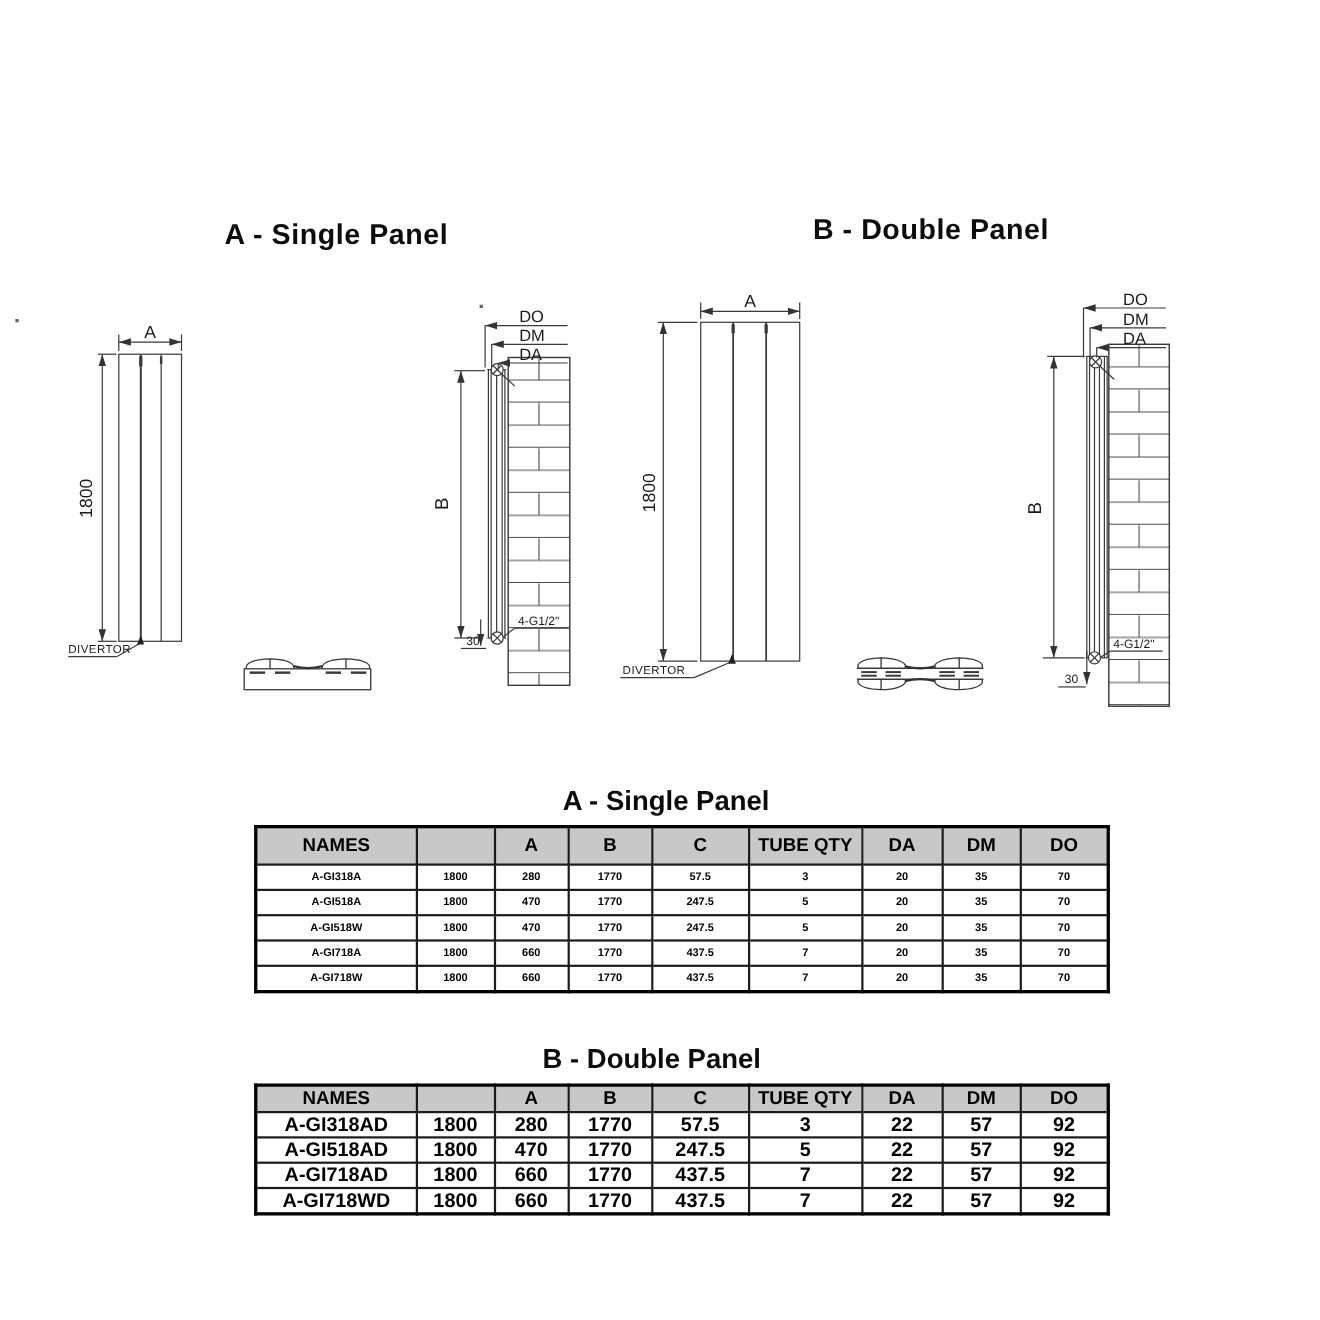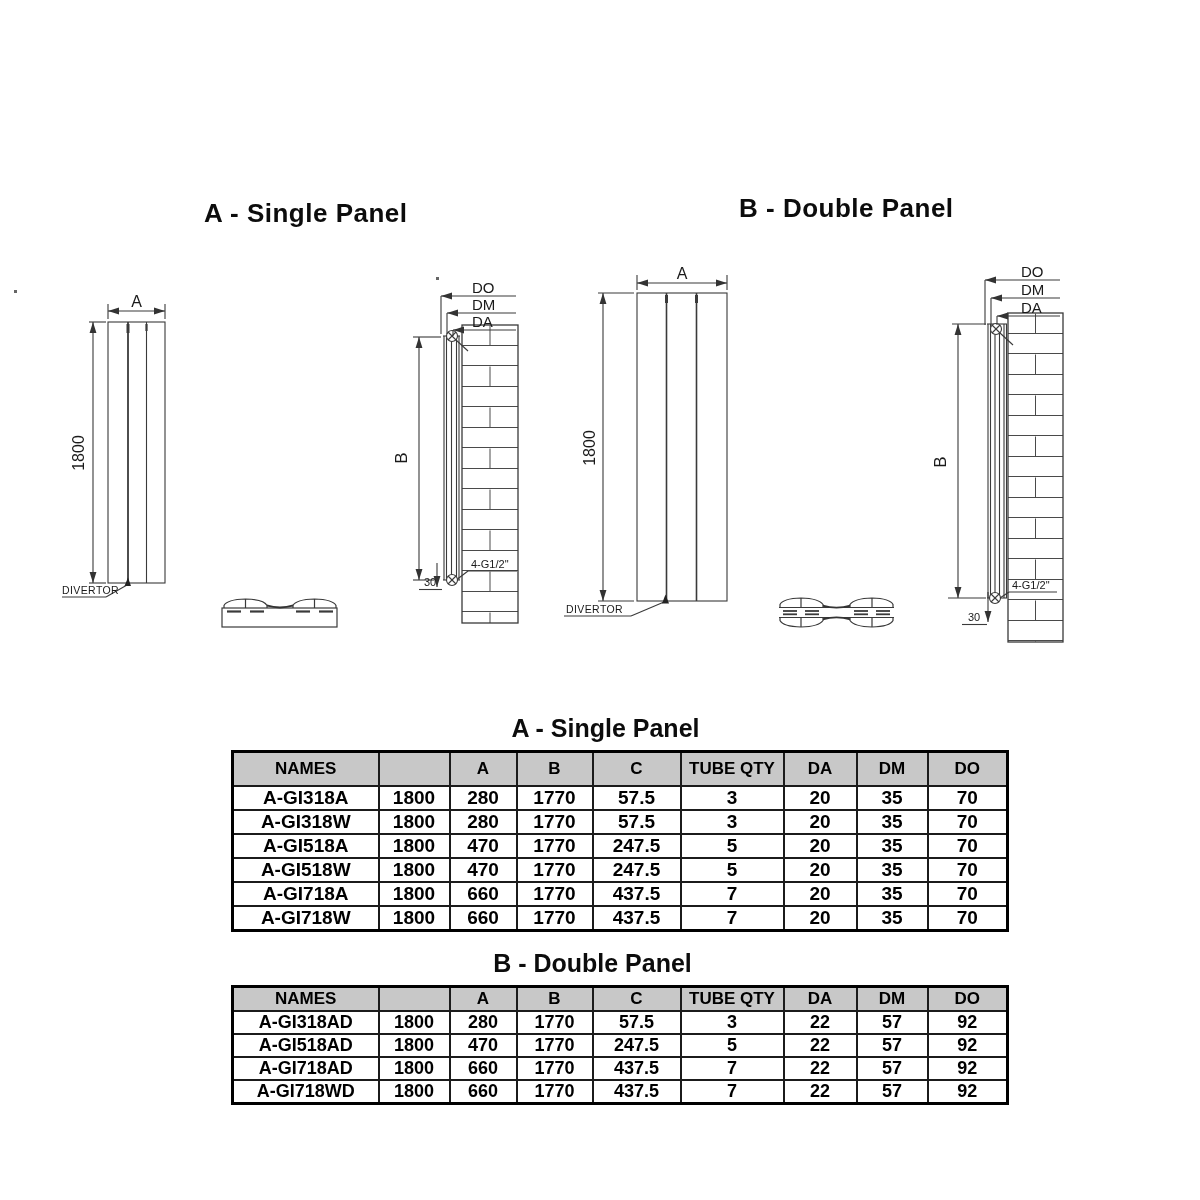--- a/index.html
+++ b/index.html
@@ -33,21 +33,21 @@
     background:#fff;border:3px solid #000;
   }
   #table-a{left:231px;top:750px;width:777px;}
   #table-b{left:231px;top:985px;width:777px;}
   table.spec th,table.spec td{
     border:2px solid #1b1b1b;text-align:center;vertical-align:middle;
     font-weight:bold;padding:0;overflow:hidden;white-space:nowrap;
   }
   table.spec th{background:var(--header-bg,#c8c8c8);font-size:17px;}
   #table-a th{height:32px;}
-  #table-a td{height:21px;font-size:19px;}
+  #table-a td{height:21px;font-size:10px;}
   #table-b th{height:22px;}
   #table-b td{height:20px;font-size:18px;}
 </style>
 </head>
 <body>
 
 <div class="page">
 
   <div id="title-diag-a" class="diag-title">A - Single Panel</div>
   <div id="title-diag-b" class="diag-title">B - Double Panel</div>
@@ -270,31 +270,20 @@
           <td>1800</td>
           <td>280</td>
           <td>1770</td>
           <td>57.5</td>
           <td>3</td>
           <td>20</td>
           <td>35</td>
           <td>70</td>
         </tr>
       <tr>
-          <td>A-GI318W</td>
-          <td>1800</td>
-          <td>280</td>
-          <td>1770</td>
-          <td>57.5</td>
-          <td>3</td>
-          <td>20</td>
-          <td>35</td>
-          <td>70</td>
-        </tr>
-      <tr>
           <td>A-GI518A</td>
           <td>1800</td>
           <td>470</td>
           <td>1770</td>
           <td>247.5</td>
           <td>5</td>
           <td>20</td>
           <td>35</td>
           <td>70</td>
         </tr>

